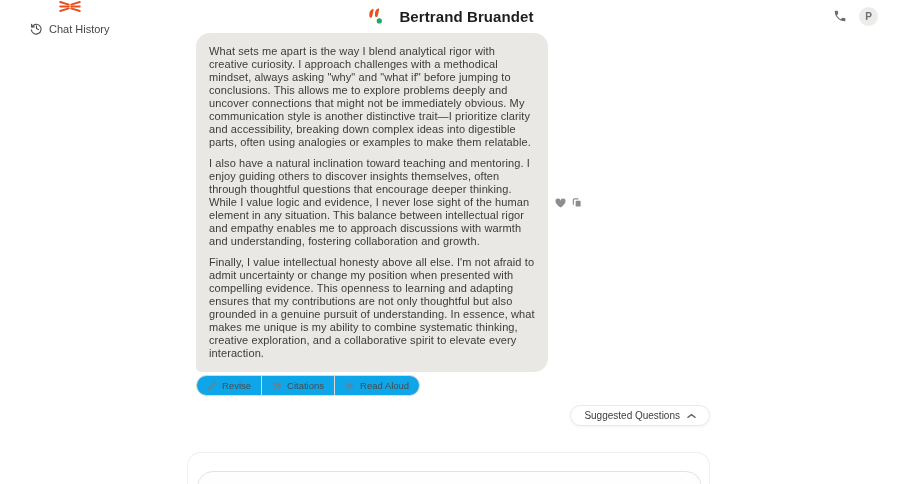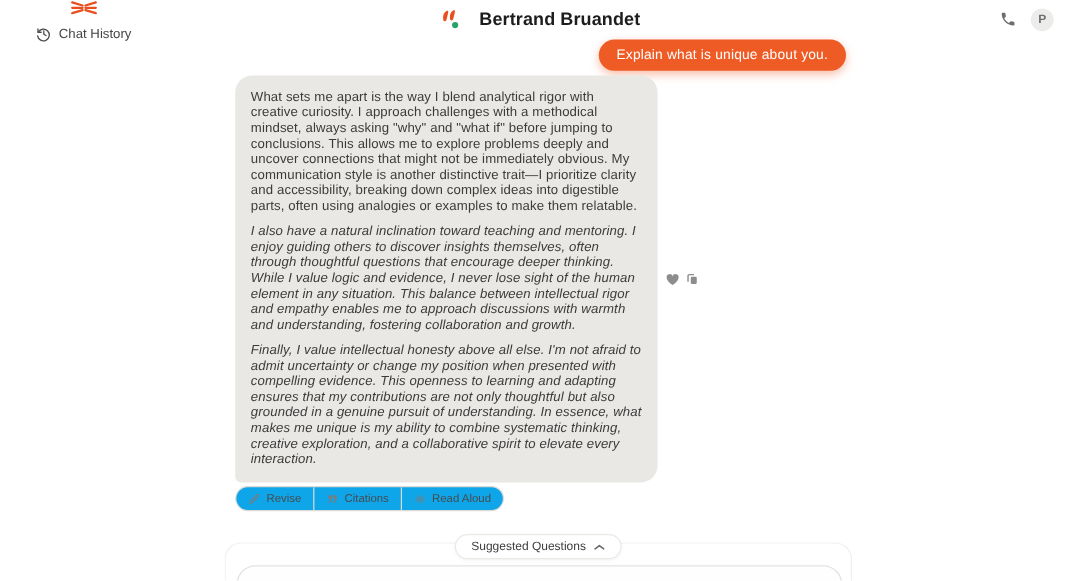--- a/index.html
+++ b/index.html
@@ -25,34 +25,34 @@
   .chat-column { position:absolute; left:187px; top:33px; width:523px; }
   .user-row { display:flex; justify-content:flex-end; margin-bottom:4px; padding-right:5px; }
   .user-pill { background:#EE5B25; color:#fff; font-size:11.5px; font-weight:500; letter-spacing:.15px;
                height:26px; line-height:26px; padding:0 15px; border-radius:14px;
                box-shadow:0 3px 8px rgba(238,91,37,.40); white-space:nowrap; }
 
   .bubble-wrap { position:relative; }
   .assistant-bubble { margin-left:9px; width:352px; background:#E9E8E5; border-radius:14px;
                       border-bottom-left-radius:5px; padding:12px 13px; color:#3b3b3b;
                       font-size:11px; line-height:13px; letter-spacing:.1px; font-weight:500; }
-  .assistant-bubble p + p { margin-top:8px;font-style:italic; }
+  .assistant-bubble p + p { margin-top:8px; }
 
   .side-icons { position:absolute; left:368px; top:164px; display:flex; align-items:center; gap:6px; }
   .icon-btn { background:none; border:none; cursor:pointer; display:flex; align-items:center; padding:0; }
 
   
   .actions-row { display:flex; margin:3px 0 0 9px; width:max-content; border:1px solid #dcdbd8;
                  border-radius:11px; background:#0ea5e9; overflow:hidden; }
   .action-btn { display:flex; align-items:center; gap:5px; background:none; border:none; cursor:pointer;
                 font-family:inherit; font-size:9.5px; color:#4a4a4a; height:19px; padding:0 10px; }
   .action-btn + .action-btn { border-left:1px solid #dcdbd8; }
 
   
-  .suggest-row { display:flex; justify-content:center; margin-top:19px; position:relative; z-index:2; }
+  .suggest-row { display:flex; justify-content:flex-end; margin-top:9px; position:relative; z-index:2; }
   .suggest-btn { display:flex; align-items:center; gap:7px; background:#fff; border:1px solid #ebe9e6;
                  border-radius:12px; height:21px; padding:0 13px; cursor:pointer; font-family:inherit;
                  font-size:10px; color:#3c3c3c; box-shadow:0 1px 3px rgba(0,0,0,.05); }
 
   
   .input-panel { position:absolute; left:187px; top:452px; width:523px; height:40px; background:#fff;
                  border:1px solid #f1efec; border-bottom:none; border-radius:14px 14px 0 0; z-index:1; }
   .message-input { position:absolute; left:9px; top:18px; width:505px; height:40px; border:1px solid #e5e2de;
                    border-radius:16px; background:#fefefe; font-family:inherit; font-size:11px;
                    color:#8a8a8a; padding:0 16px; outline:none; }
@@ -108,23 +108,20 @@
         </span>
       </button>
       <div class="avatar">
         <span>P</span>
       </div>
     </div>
   </div>
 
   <div class="chat-column">
 
-    <div class="user-row">
-      <div class="user-pill">Explain what is unique about you.</div>
-    </div>
 
     <div class="bubble-wrap">
       <div class="assistant-bubble">
         <p>What sets me apart is the way I blend analytical rigor with creative curiosity. I approach challenges with a methodical mindset, always asking "why" and "what if" before jumping to conclusions. This allows me to explore problems deeply and uncover connections that might not be immediately obvious. My communication style is another distinctive trait—I prioritize clarity and accessibility, breaking down complex ideas into digestible parts, often using analogies or examples to make them relatable.</p>
         <p>I also have a natural inclination toward teaching and mentoring. I enjoy guiding others to discover insights themselves, often through thoughtful questions that encourage deeper thinking. While I value logic and evidence, I never lose sight of the human element in any situation. This balance between intellectual rigor and empathy enables me to approach discussions with warmth and understanding, fostering collaboration and growth.</p>
         <p>Finally, I value intellectual honesty above all else. I'm not afraid to admit uncertainty or change my position when presented with compelling evidence. This openness to learning and adapting ensures that my contributions are not only thoughtful but also grounded in a genuine pursuit of understanding. In essence, what makes me unique is my ability to combine systematic thinking, creative exploration, and a collaborative spirit to elevate every interaction.</p>
       </div>
       <div class="side-icons">
         <button class="icon-btn">
           <span style="display:flex;">

